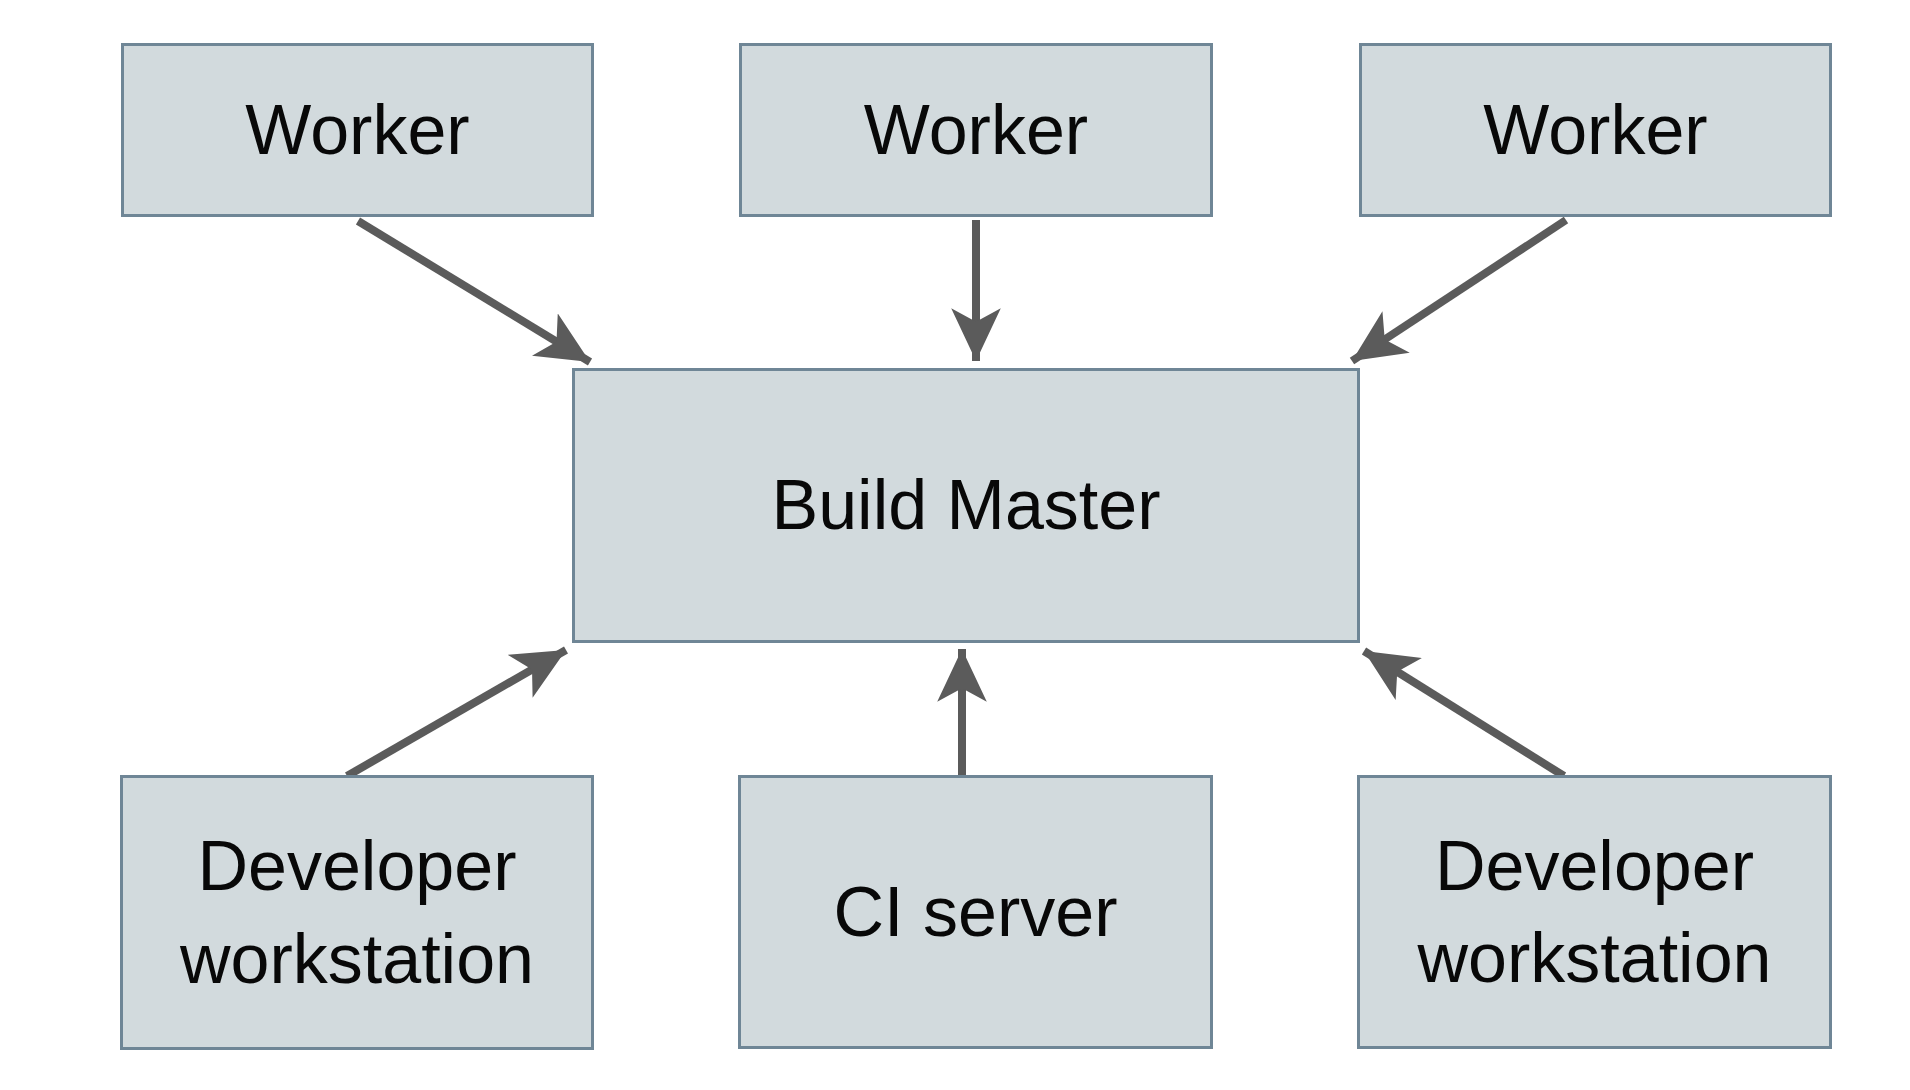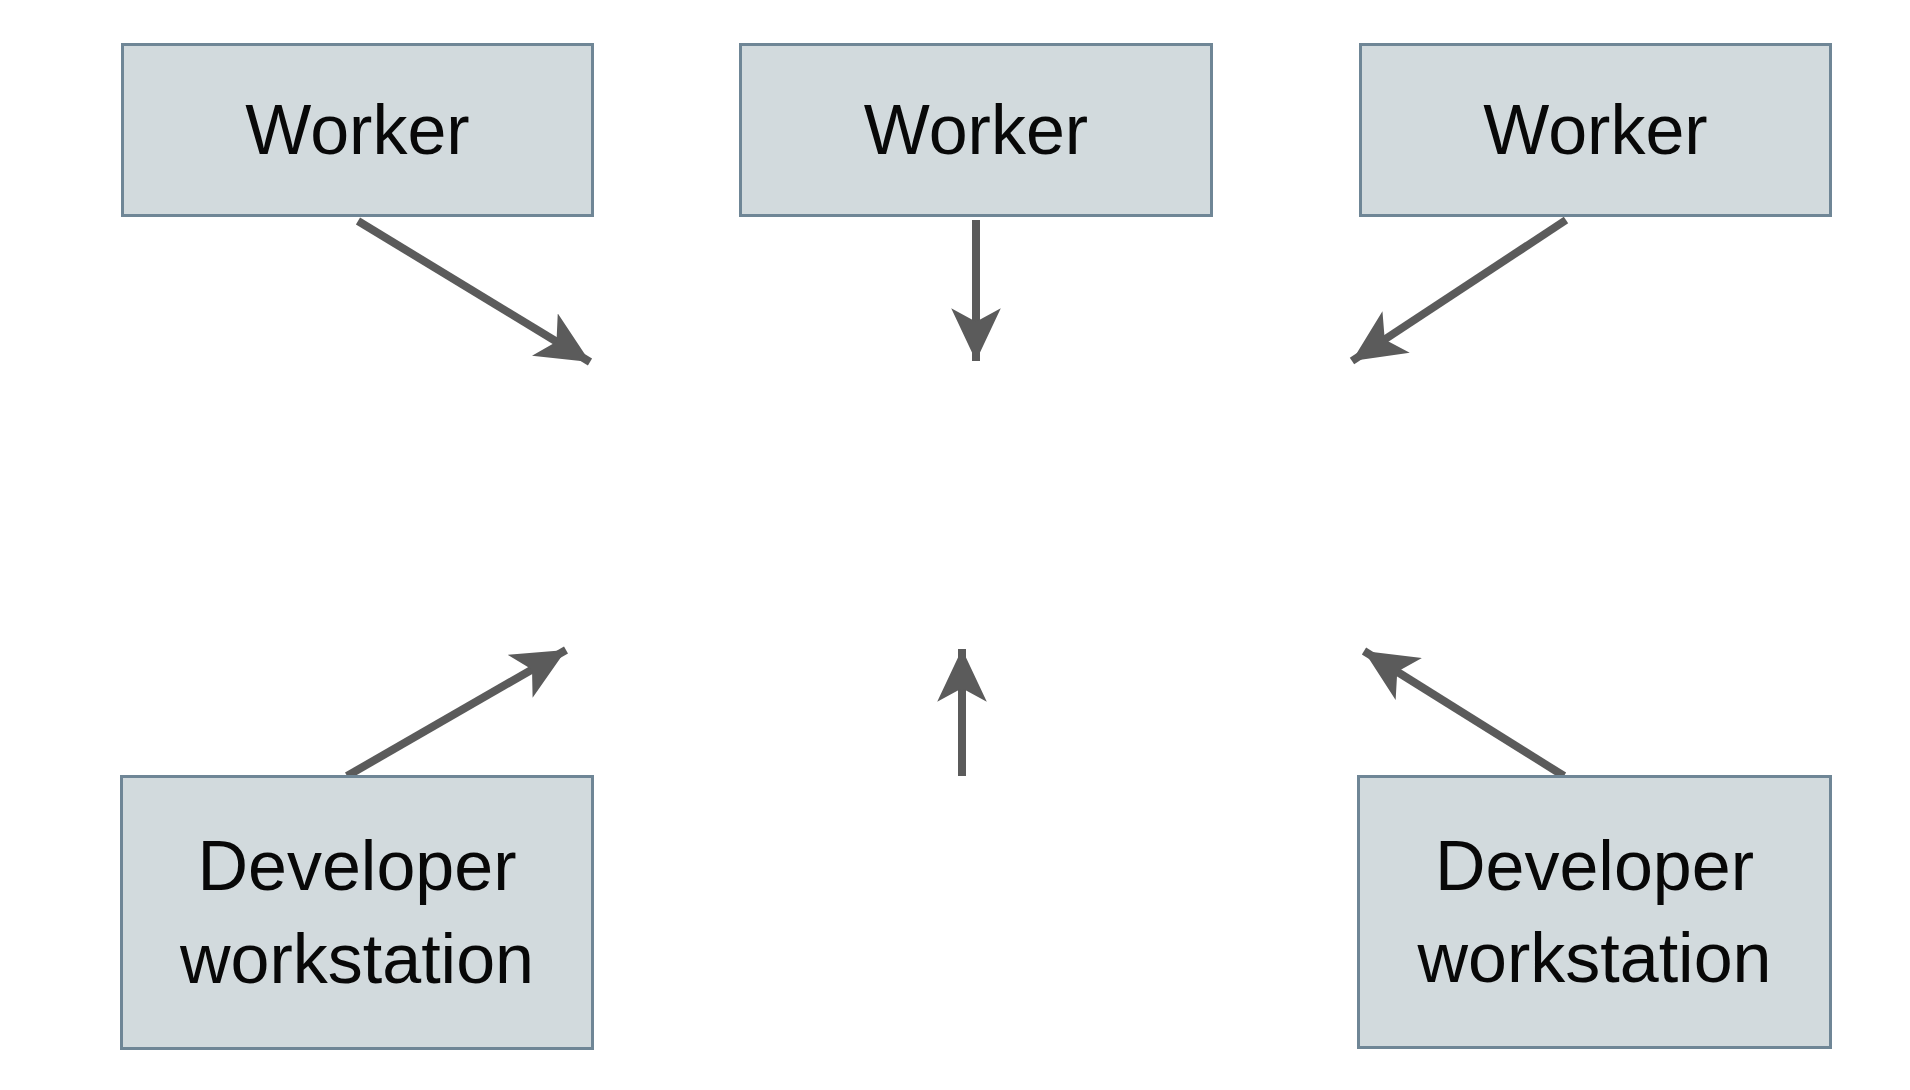--- a/index.html
+++ b/index.html
@@ -85,23 +85,29 @@
   </div>
 
   <div class="node worker-2">
     <span>Worker</span>
   </div>
 
   <div class="node worker-3">
     <span>Worker</span>
   </div>
 
+  <div class="node build-master">
+    <span>Build Master</span>
+  </div>
 
   <div class="node dw-left">
     <span>Developer workstation</span>
   </div>
 
+  <div class="node ci-server">
+    <span>CI server</span>
+  </div>
 
   <div class="node dw-right">
     <span>Developer workstation</span>
   </div>
 
 </div>
 
 </body></html>

